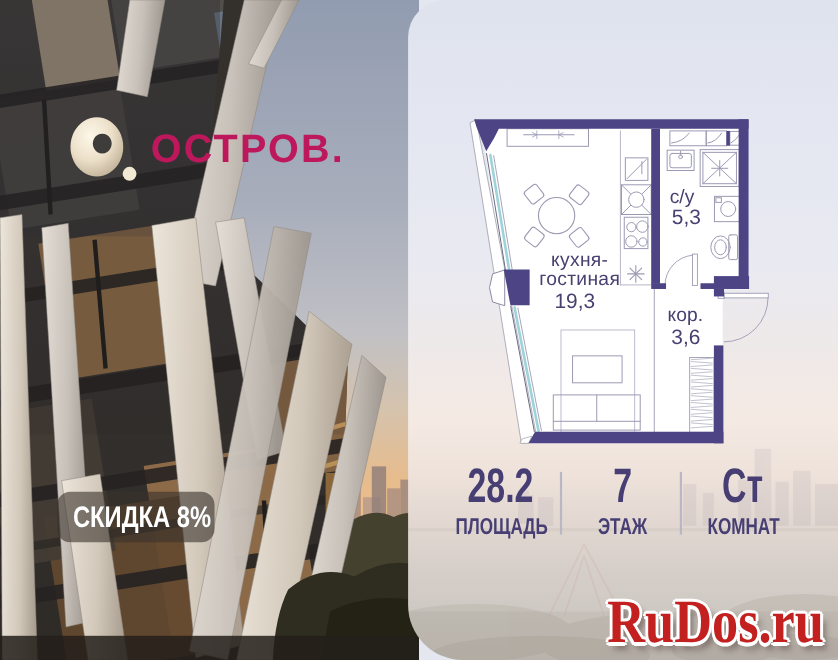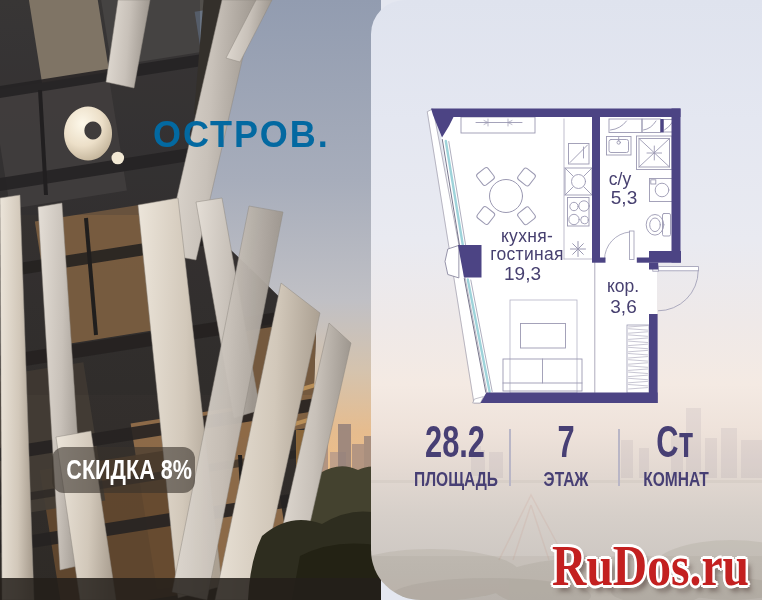--- a/index.html
+++ b/index.html
@@ -125,21 +125,21 @@
     <radialGradient id="ring" cx="0.38" cy="0.32" r="0.75">
       <stop offset="0" stop-color="#fdf8ea"></stop>
       <stop offset="0.55" stop-color="#ecdfc8"></stop>
       <stop offset="1" stop-color="#bfb096"></stop>
     </radialGradient>
   </defs>
   <path d="M34,6.5 a24,27 0 1 0 0.1,0 Z M39,21.5 a8.6,9 0 1 1 -0.1,0 Z" fill="url(#ring)" fill-rule="evenodd"></path>
   <circle cx="63.8" cy="58" r="6.3" fill="#f2e9d4"></circle>
 </svg>
 
-<div class="abs" style="left:153px;top:121px;color:#0369a1;font-size:36px;line-height:27px;font-weight:bold;letter-spacing:2px;">ОСТРОВ.</div>
+<div class="abs" style="left:137px;top:121px;color:#be185d;font-size:36px;line-height:27px;font-weight:bold;letter-spacing:2px;">ОСТРОВ.</div>
 
 <div class="abs" style="left:52px;top:447px;width:143px;height:46px;border-radius:12px;background:rgba(56,50,43,0.60);"></div>
 <div class="abs" style="left:52px;top:447px;width:143px;height:46px;line-height:46px;text-align:center;color:#fff;font-size:27px;font-weight:bold;white-space:nowrap;transform:scaleX(0.80);transform-origin:50% 50%;">СКИДКА 8%</div>
 
 <div class="abs" id="panel" style="left:371px;top:0;width:391px;height:600px;border-radius:34px 0 0 50px;overflow:hidden;background:linear-gradient(180deg,#dfe3ee 0%,#e4e7f1 20%,#e9eaf1 40%,#efe9e8 54%,#f4eae3 64%,#eee2da 72%,#e2d8d1 79%,#d6cfc9 86%,#cdc7c2 94%,#c9c3be 100%);">
 
   <svg width="391" height="600" viewBox="0 0 391 600" style="position:absolute;left:0;top:0">
     <g opacity="0.12" fill="#8d8295">
       <rect x="100" y="446" width="10" height="30"></rect>
       <rect x="118" y="452" width="14" height="26"></rect>

